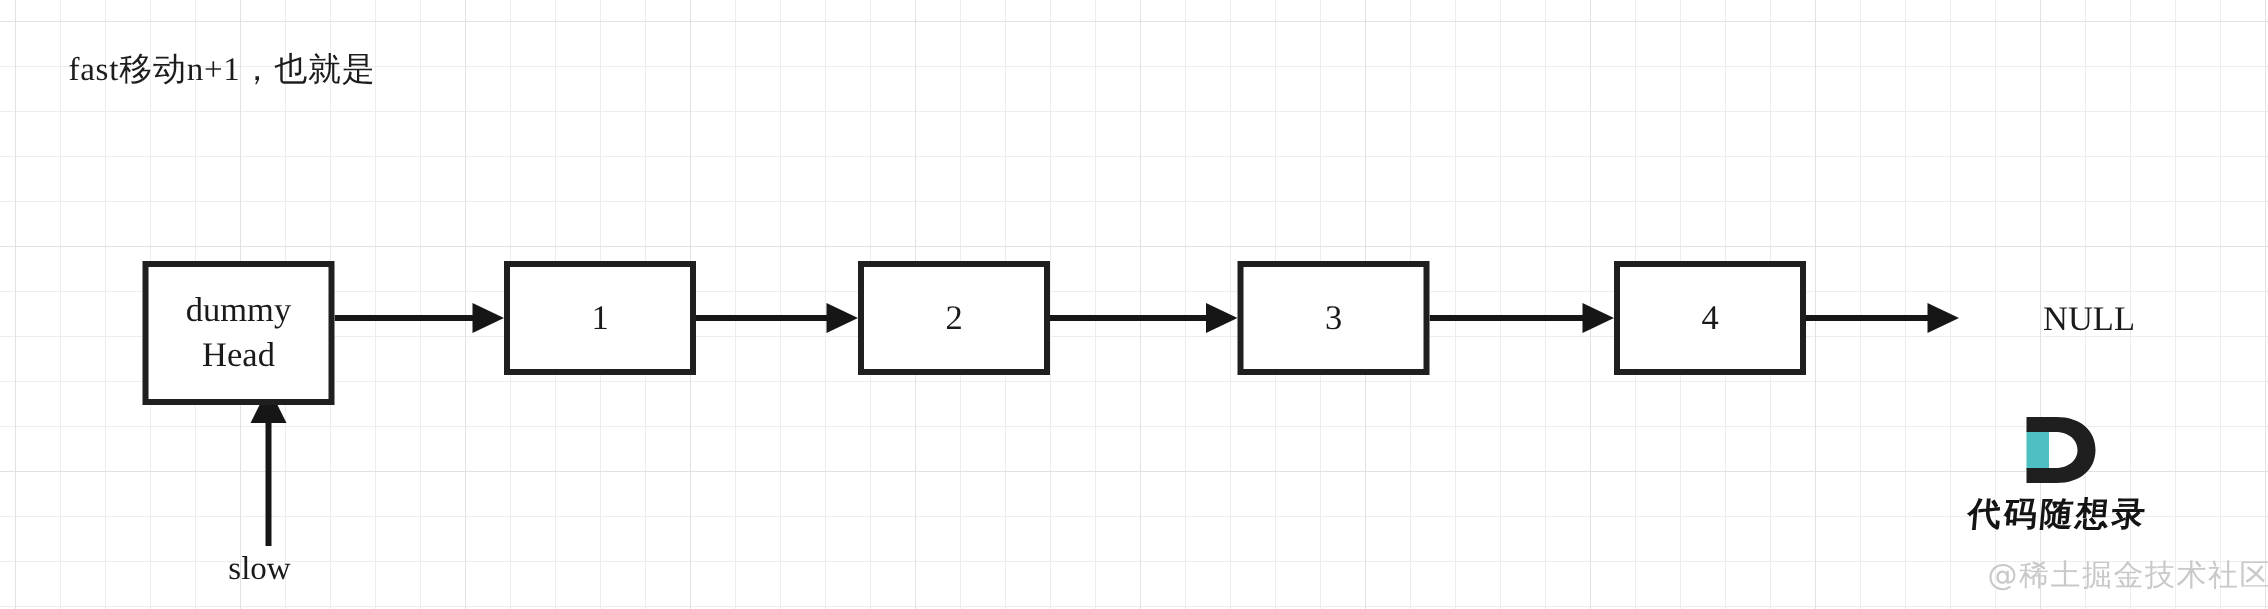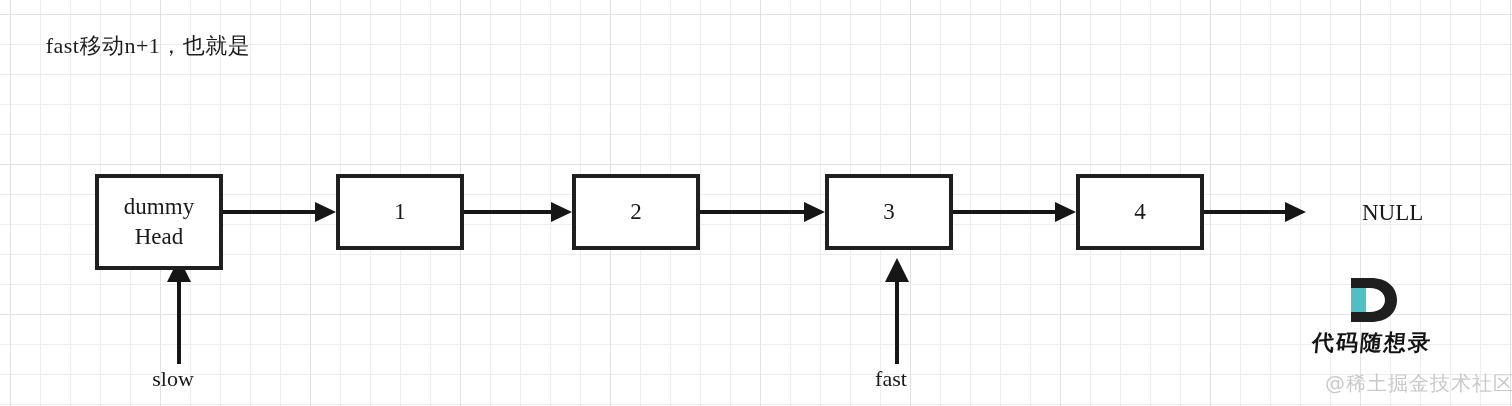--- a/index.html
+++ b/index.html
@@ -213,25 +213,20 @@
   </div>
 
   <div class="null-label" id="null-label" style="left: 1362px; top: 200px;">NULL</div>
 
   <div class="pointer-group" id="pointer-slow" style="left: 167px; top: 258px; width: 24px; height: 142px;">
     <div class="p-head"></div>
     <div class="p-shaft" style="top: 24px; height: 82px;"></div>
     <div class="p-label" style="top: 108px;">slow</div>
   </div>
 
-  <div class="pointer-group" id="pointer-fast" style="left: 885px; top: 258px; width: 24px; height: 142px;">
-    <div class="p-head"></div>
-    <div class="p-shaft" style="top: 24px; height: 82px;"></div>
-    <div class="p-label" style="top: 108px;">fast</div>
-  </div>
 
   <div class="brand">
     <div class="brand-logo">
       <svg width="62" height="48" viewBox="0 0 62 48">
         <rect id="logo-accent" x="10" y="11" width="15" height="26" fill="#4ebfc2"></rect>
         <path id="logo-d" d="M10 2 H30 C46 2 56 11 56 24 C56 37 46 46 30 46 H10 V36 H29 C38 36 44 31 44 24 C44 17 38 12 29 12 H10 Z" fill="#1f1f1f"></path>
       </svg>
     </div>
     <div class="brand-name">代码随想录</div>
   </div>

